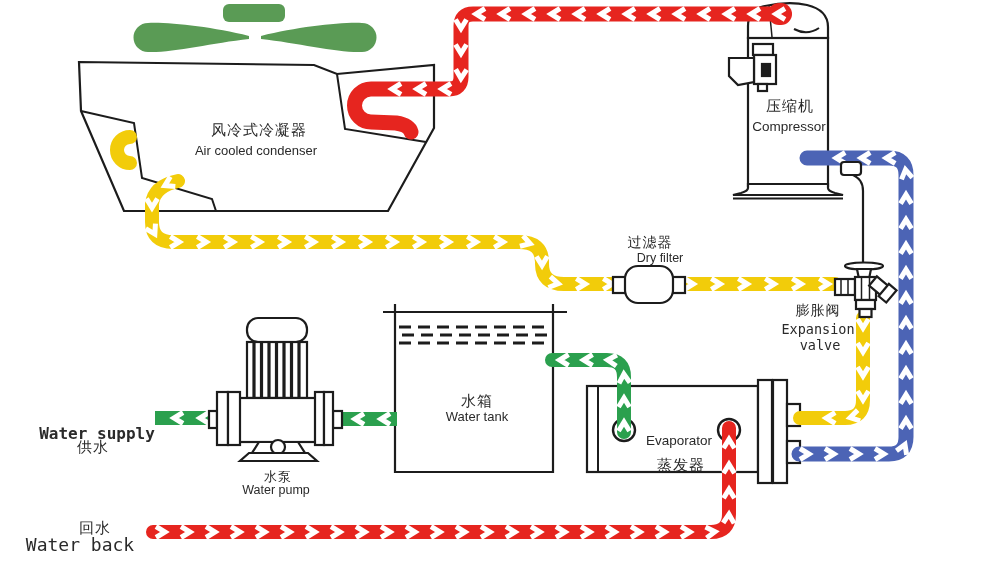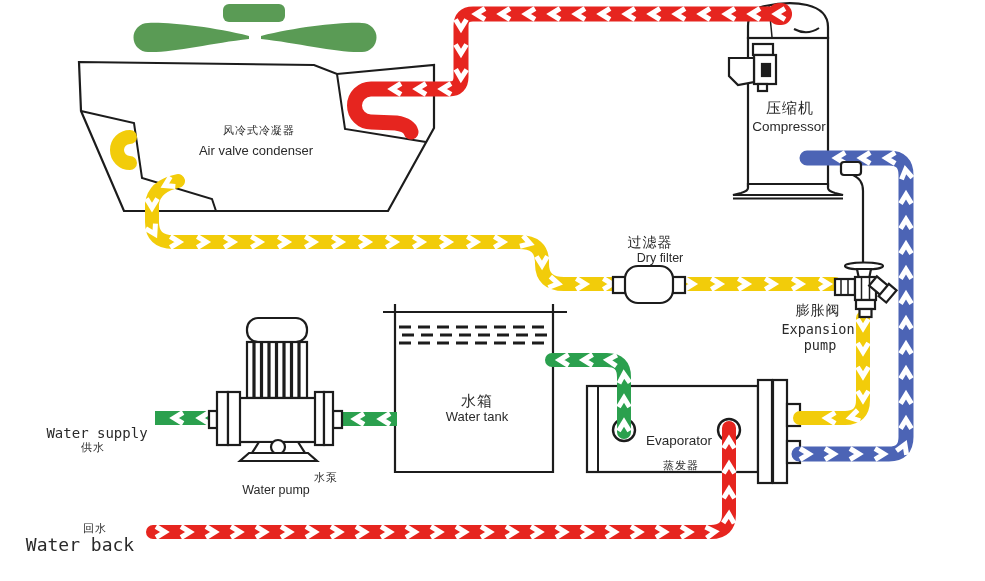--- a/index.html
+++ b/index.html
@@ -1,21 +1,21 @@
 <!DOCTYPE html>
 <html lang="zh"><head>
 <meta charset="utf-8">
 <style>
   html,body{margin:0;padding:0;background:#fff;}
   .stage{position:relative;width:985px;height:581px;background:#fff;overflow:hidden;
          font-family:"Liberation Sans","DejaVu Sans",sans-serif;}
   .stage svg{position:absolute;left:0;top:0;}
   .lbl{position:absolute;transform:translate(-50%,-50%);white-space:nowrap;
        color:#2a2a2a;text-align:center;line-height:1.1;}
-  .zh{font-size:11px;letter-spacing:1px;}
+  .zh{font-size:15px;letter-spacing:1px;}
   .en{font-size:13px;}
   .mono{font-family:"DejaVu Sans Mono","Liberation Mono",monospace;}
 </style>
 </head>
 <body>
 
 <div class="stage">
 
 <svg width="985" height="581" viewBox="0 0 985 581">
 
@@ -259,40 +259,40 @@
         <rect x="0" y="-6" width="16" height="12"></rect>
         <rect x="14" y="-8" width="10" height="16"></rect>
       </g>
       <rect x="856" y="300" width="19" height="9"></rect>
       <rect x="859.5" y="309" width="12" height="8"></rect>
     </g>
   </g>
 </svg>
 
   <div class="lbl zh" style="left:259px;top:130px;">风冷式冷凝器</div>
-  <div class="lbl en" style="left:256px;top:151px;">Air valve condenser</div>
-
-  <div class="lbl zh" style="left:790px;top:108px;font-size:15px;">压缩机</div>
+  <div class="lbl en" style="left:256px;top:151px;">Air cooled condenser</div>
+
+  <div class="lbl zh" style="left:790px;top:108px;font-size:15px;font-family:Liberation Mono, monospace;">压缩机</div>
   <div class="lbl en" style="left:789px;top:127px;font-size:13.5px;">Compressor</div>
 
   <div class="lbl zh" style="left:650px;top:243px;font-size:14px;">过滤器</div>
   <div class="lbl en" style="left:648px;top:259px;font-size:12.5px;padding-left:24px;">Dry filter</div>
 
   <div class="lbl zh" style="left:818px;top:311px;font-size:14px;">膨胀阀</div>
   <div class="lbl en mono" style="left:818px;top:329px;font-size:13.5px;">Expansion</div>
-  <div class="lbl en mono" style="left:820px;top:345px;font-size:13.5px;">pump</div>
+  <div class="lbl en mono" style="left:820px;top:345px;font-size:13.5px;">valve</div>
 
   <div class="lbl zh" style="left:681px;top:424px;margin-top:41px;">蒸发器</div>
   <div class="lbl en" style="left:679px;top:441px;font-size:13.5px;">Evaporator</div>
 
   <div class="lbl zh" style="left:477px;top:401px;font-size:15px;">水箱</div>
   <div class="lbl en" style="left:477px;top:417px;">Water tank</div>
 
-  <div class="lbl zh" style="left:278px;top:477px;font-size:11px;margin-left:48px;">水泵</div>
+  <div class="lbl zh" style="left:278px;top:477px;font-size:13px;">水泵</div>
   <div class="lbl en" style="left:276px;top:491px;font-size:12.5px;">Water pump</div>
 
   <div class="lbl zh" style="left:93px;top:415px;margin-top:32px;">供水</div>
-  <div class="lbl en mono" style="left:97px;top:434px;font-size:14px;">Water supply</div>
+  <div class="lbl en mono" style="left:97px;top:434px;font-size:16px;font-weight:bold;">Water supply</div>
 
   <div class="lbl zh" style="left:95px;top:528px;">回水</div>
   <div class="lbl en mono" style="left:80px;top:545px;font-size:18px;">Water back</div>
 
 </div>
 
 </body></html>

